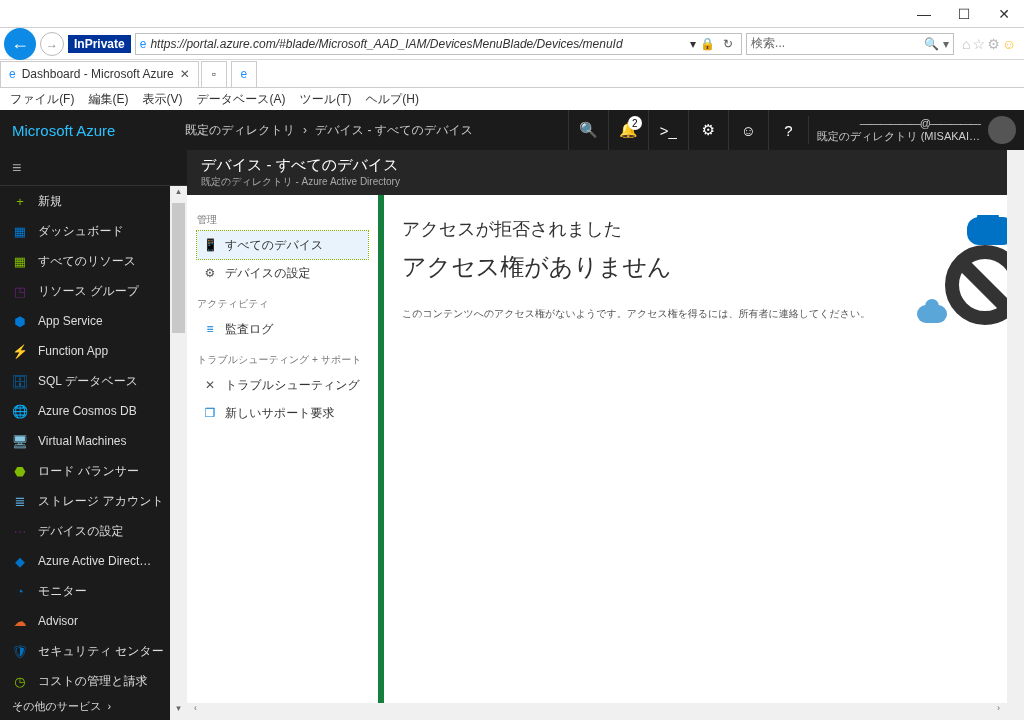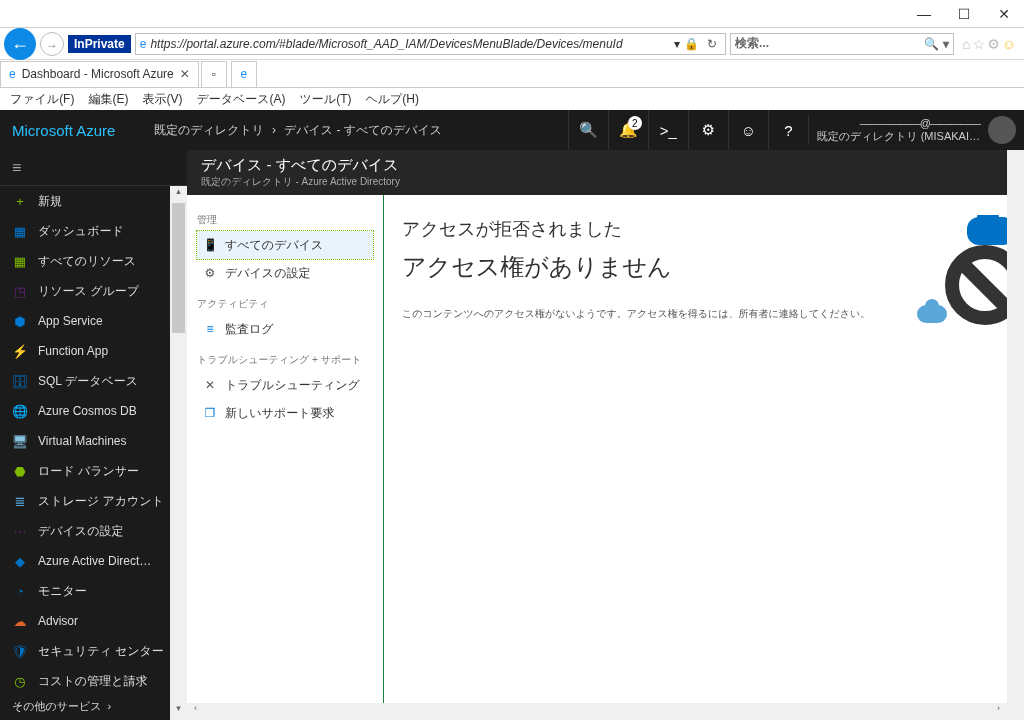--- a/index.html
+++ b/index.html
@@ -10,38 +10,38 @@
 .win-btn { width:40px; height:28px; display:flex; align-items:center; justify-content:center; font-size:14px; }
 
 .ie-nav { height:32px; display:flex; align-items:center; gap:4px; padding:0 4px; border-bottom:1px solid #d7d7d7; }
 .ie-back { width:32px; height:32px; border-radius:50%; background:#0c8ae5; color:#fff; display:flex; align-items:center; justify-content:center; font-size:18px; }
 .ie-fwd { width:24px; height:24px; border-radius:50%; border:1px solid #bbb; color:#888; display:flex; align-items:center; justify-content:center; font-size:12px; }
 .inprivate { background:#003399; color:#fff; padding:2px 6px; font-size:12px; font-weight:bold; }
 .url-bar { flex:1; border:1px solid #c0c0c0; height:22px; display:flex; align-items:center; padding:0 4px; font-size:12px; overflow:hidden; }
 .url-bar .ie-ico { margin-right:4px; color:#1e90ff; }
 .lock { color:#555; padding:0 4px; }
 .refresh { color:#555; padding:0 4px; }
-.search-box { width:224px; border:1px solid #c0c0c0; height:22px; display:flex; align-items:center; padding:0 4px; color:#666;font-weight:bold; }
+.search-box { width:208px; border:1px solid #c0c0c0; height:22px; display:flex; align-items:center; padding:0 4px; color:#666; }
 .search-btn { padding:0 4px; color:#555; }
 .star-row { display:flex; gap:2px; padding:0 4px; }
 .star-row span { color:#bbb; font-size:14px; }
 
 .ie-tabs { height:28px; display:flex; align-items:center; border-bottom:1px solid #ccc; }
 .tab { height:26px; border:1px solid #ccc; border-bottom:none; display:flex; align-items:center; padding:0 8px; gap:6px; font-size:12px; background:#fff; }
 .tab .ie-ico { color:#1e90ff; }
 .tab-close { color:#555; }
 .newtab { width:26px; height:26px; border:1px solid #ccc; border-bottom:none; display:flex; align-items:center; justify-content:center; margin-left:2px; }
 .edge-ico { color:#1e90ff; margin-left:4px; width:26px; height:26px; display:flex; align-items:center; justify-content:center; border:1px solid #ccc; border-bottom:none; }
 
 .menu-bar { height:22px; display:flex; align-items:center; padding:0 4px; gap:2px; font-size:12px; }
 .menu-bar span { padding:2px 6px; }
 
 .az { flex:1; display:flex; flex-direction:column; overflow:hidden; }
 .az-top { height:40px; background:#1b1b1b; display:flex; align-items:center; color:#ccc; font-size:12px; }
-.az-brand { width:154px; color:#29c1ff; font-size:15px; padding:0 12px; }
+.az-brand { width:185px; color:#29c1ff; font-size:15px; padding:0 12px; }
 .az-bread { display:flex; align-items:center; gap:8px; }
 .top-spacer { flex:1; }
 .top-ico { width:40px; height:40px; display:flex; align-items:center; justify-content:center; color:#fff; font-size:15px; border-left:1px solid #333; position:relative; }
 .badge { position:absolute; top:6px; right:6px; background:#fff; color:#000; border-radius:50%; width:14px; height:14px; font-size:10px; display:flex; align-items:center; justify-content:center; }
 .az-user { display:flex; align-items:center; padding:0 8px; gap:8px; border-left:1px solid #333; color:#ccc; font-size:11px; }
 .avatar { width:28px; height:28px; border-radius:50%; background:#555; }
 
 .az-main { flex:1; display:flex; overflow:hidden; }
 
 .fav { width:187px; background:#1b1b1b; color:#ddd; font-size:12px; display:flex; flex-direction:column; position:relative; }
@@ -55,21 +55,21 @@
 .fav-scroll .up,.fav-scroll .dn{ height:17px; background:#f0f0f0; text-align:center; font-size:9px; color:#666; }
 .fav-scroll .thumb { background:#c8c8c8; margin:0 2px; flex:0 0 130px; }
 .fav-scroll .track { flex:1; }
 
 .blade-area { flex:1; display:flex; flex-direction:column; background:#f4f4f4; }
 .blade-hdr { height:45px; background:#262626; color:#fff; padding:6px 14px; display:flex; flex-direction:column; justify-content:center; }
 .blade-hdr .title { font-size:15px; }
 .blade-hdr .sub { font-size:10px; color:#aaa; }
 .blades { flex:1; display:flex; overflow:hidden; }
 
-.menublade { width:197px; background:#fff; border-right:1px solid #15803d; padding:8px 10px; font-size:12px; }
+.menublade { width:197px; background:#fff; border-right:6px solid #15803d; padding:8px 10px; font-size:12px; }
 .sect { color:#777; font-size:10px; margin:10px 0 4px; }
 .mitem { height:28px; display:flex; align-items:center; gap:8px; padding:0 6px; }
 .mitem.selected { background:#e8f3fb; outline:1px dotted #7fba00; }
 .mitem .mi-ico { width:14px; text-align:center; color:#555; }
 .mitem.selected .mi-ico { color:#0078d4; }
 .mitem .mi-ico.blue { color:#0078d4; }
 
 .content { flex:1; background:#fff; padding:22px 18px; position:relative; overflow:hidden; }
 .denied-head { font-size:18px; color:#323130; margin-bottom:10px; }
 .denied-big { font-size:24px; font-weight:300; color:#323130; margin-bottom:24px; }

